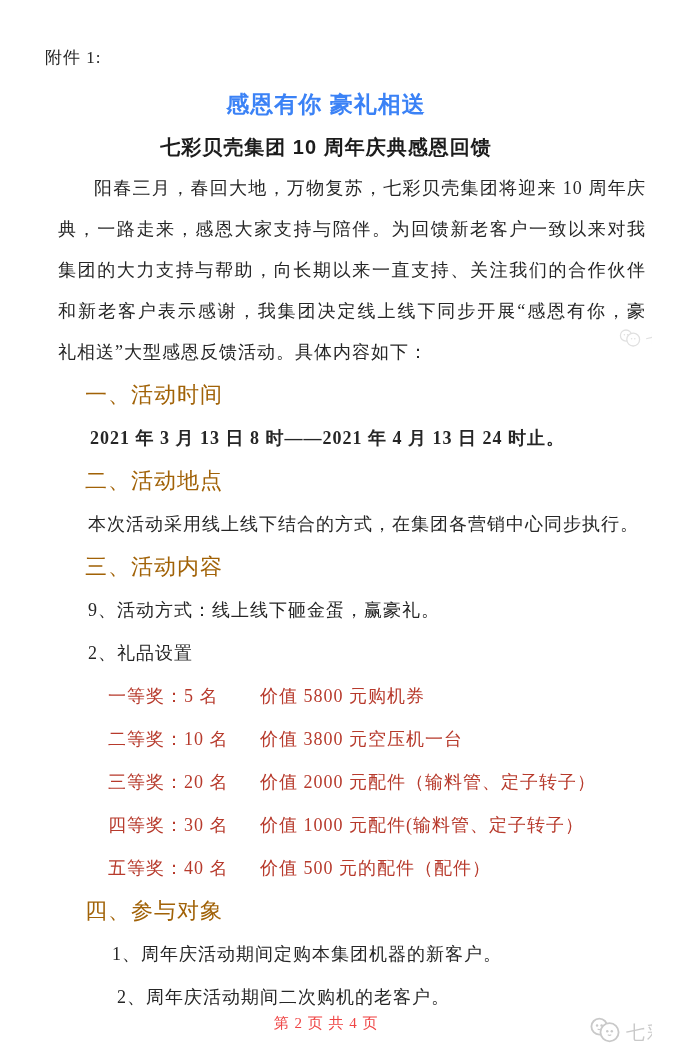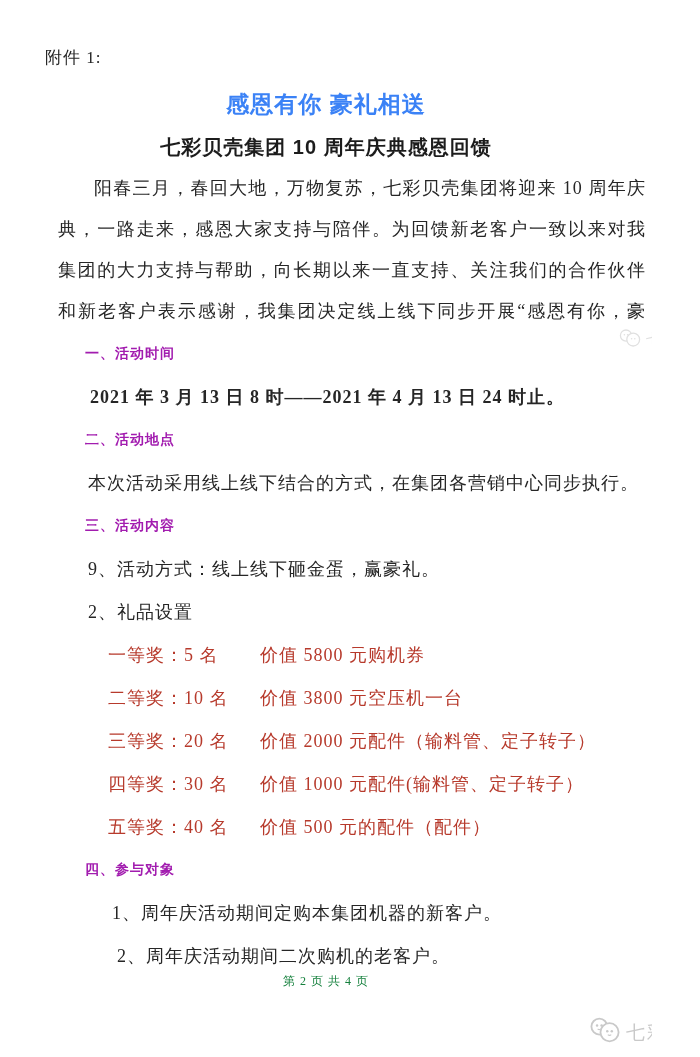--- a/index.html
+++ b/index.html
@@ -23,30 +23,30 @@
     font-family:"Liberation Sans","DejaVu Sans",sans-serif;
     font-size:20px;line-height:30px;color:#1c1c1c;letter-spacing:1px;
   }
   .intro{margin:6px 0 0 58px;width:588px;font-size:18px;}
   .iline{line-height:41px;height:41px;white-space:nowrap;letter-spacing:1px;}
   .iline.jl{white-space:normal;text-align:justify;text-align-last:justify;}
   .iline.first{text-indent:36px;}
   .row{height:43px;display:flex;align-items:center;}
   .heading{
     margin-left:85px;font-family:"Liberation Sans","DejaVu Sans",sans-serif;
-    font-weight:bold;font-size:14px;color:#a21caf;letter-spacing:1px;
+    font-weight:normal;font-size:22px;color:#a16207;letter-spacing:1px;
   }
   .content{margin-left:88px;font-size:18px;letter-spacing:1px;}
   .content.date{margin-left:90px;font-weight:bold;}
   .content.sub1{margin-left:112px;}
   .content.sub2{margin-left:117px;}
   .prize{margin-left:108px;color:#b73a2c;font-size:18px;letter-spacing:1px;}
   .prize .tier{display:inline-block;width:152px;}
   .footer{
-    margin-top:-4px;text-align:center;font-size:12px;color:#15803d;
+    margin-top:-4px;text-align:center;font-size:15px;color:#ef4444;
     letter-spacing:1px;
   }
   .watermark{
     position:absolute;display:flex;align-items:center;gap:4px;
     white-space:nowrap;pointer-events:none;
     font-family:"Liberation Sans","DejaVu Sans",sans-serif;
   }
   .wm-mid{top:328px;left:618px;color:#e0e0e0;font-size:15px;}
   .wm-bottom{top:1016px;left:588px;color:#c9c9c9;font-size:19px;letter-spacing:2px;}
   .wm-logo{flex:0 0 auto;}
@@ -59,20 +59,21 @@
   <div class="attachment">附件 1:</div>
 
   <div class="title-main">感恩有你 豪礼相送</div>
   <div class="title-sub">七彩贝壳集团 10 周年庆典感恩回馈</div>
 
   <div class="intro">
     <div class="iline jl first">阳春三月，春回大地，万物复苏，七彩贝壳集团将迎来 10 周年庆</div>
     <div class="iline jl">典，一路走来，感恩大家支持与陪伴。为回馈新老客户一致以来对我</div>
     <div class="iline jl">集团的大力支持与帮助，向长期以来一直支持、关注我们的合作伙伴</div>
     <div class="iline jl">和新老客户表示感谢，我集团决定线上线下同步开展“感恩有你，豪</div>
+    <div class="iline">礼相送”大型感恩反馈活动。具体内容如下：</div>
   </div>
 
   <div class="row">
       <div class="heading">一、活动时间</div>
     </div>
   <div class="row">
       <div class="content date">2021 年 3 月 13 日 8 时——2021 年 4 月 13 日 24 时止。</div>
     </div>
 
   <div class="row">

